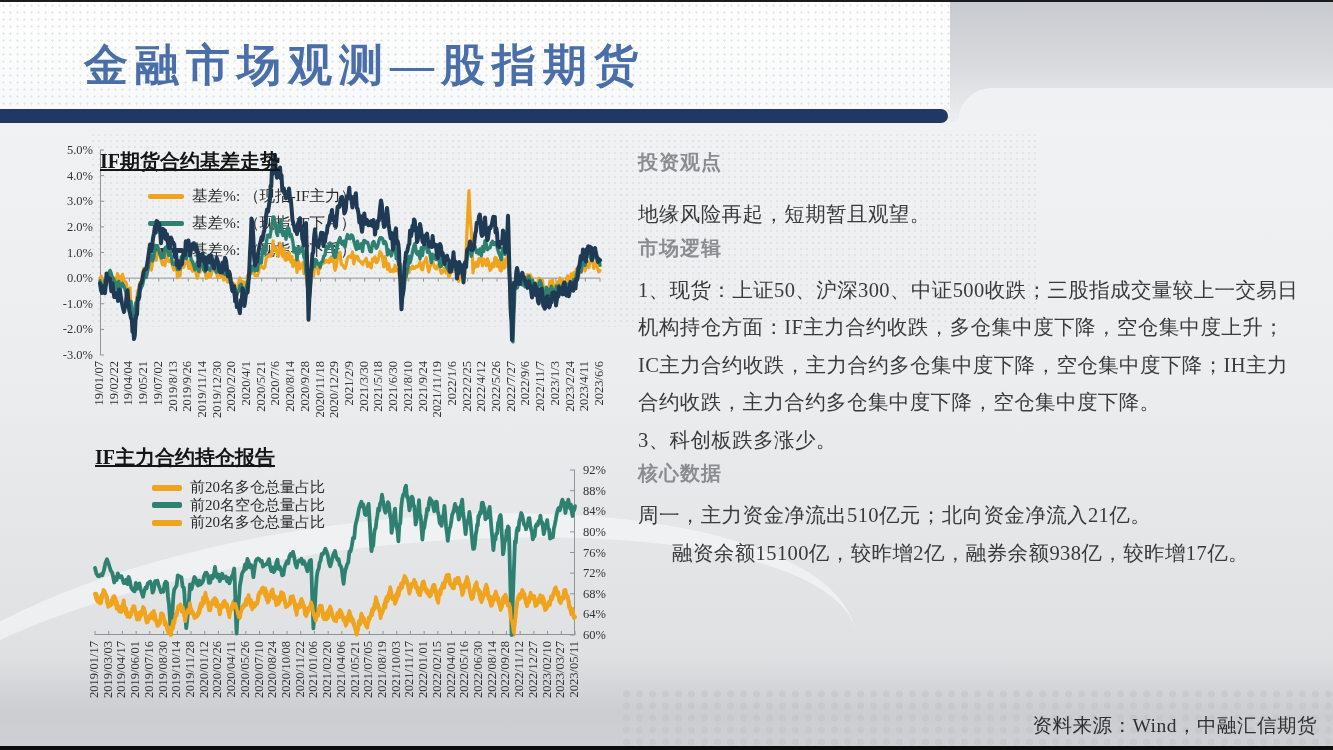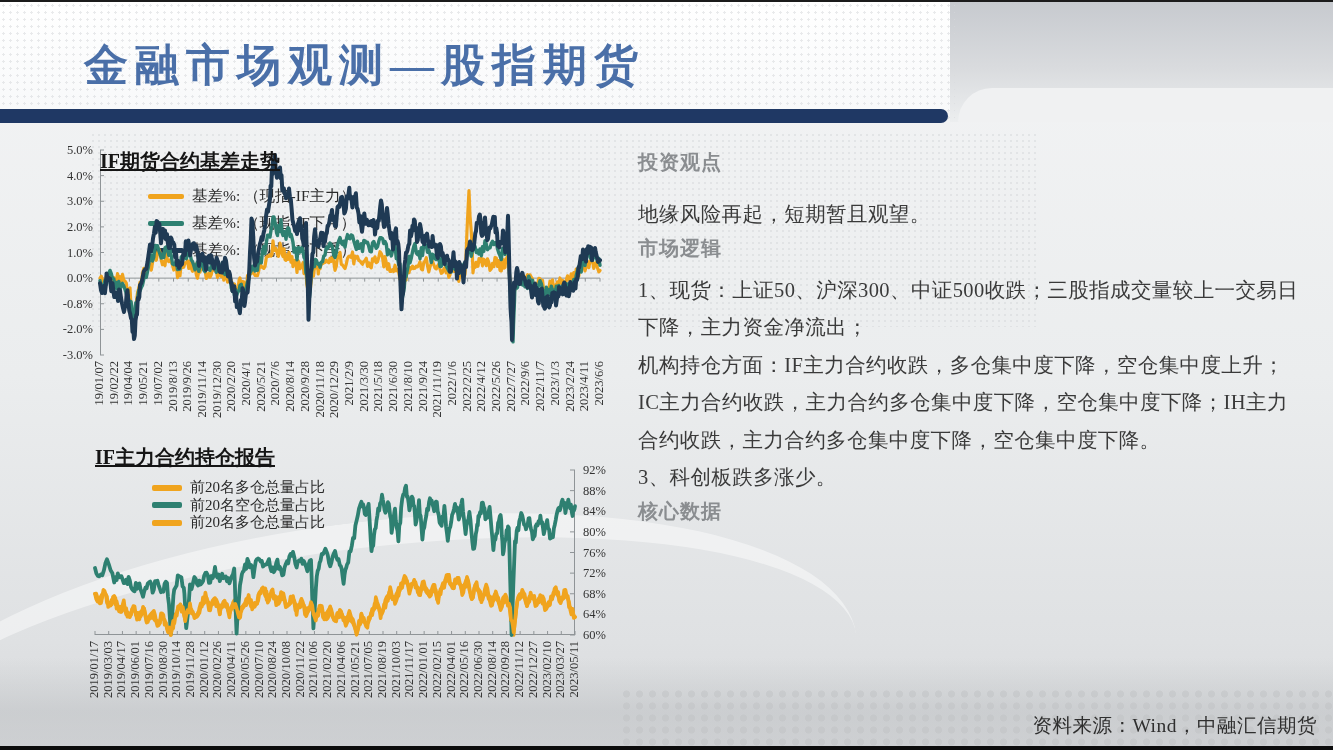--- a/index.html
+++ b/index.html
@@ -83,21 +83,21 @@
           <span class="lg-label" style="font-size: 15.5px;">基差%: （现指-IF下季）</span>
         </div>
       </div>
     <div class="yaxis">
         <div class="ylab" style="top: 1px; left: 0px; width: 33px; text-align: right;">5.0%</div>
         <div class="ylab" style="top: 26.625px; left: 0px; width: 33px; text-align: right;">4.0%</div>
         <div class="ylab" style="top: 52.25px; left: 0px; width: 33px; text-align: right;">3.0%</div>
         <div class="ylab" style="top: 77.875px; left: 0px; width: 33px; text-align: right;">2.0%</div>
         <div class="ylab" style="top: 103.5px; left: 0px; width: 33px; text-align: right;">1.0%</div>
         <div class="ylab" style="top: 129.125px; left: 0px; width: 33px; text-align: right;">0.0%</div>
-        <div class="ylab" style="top: 154.75px; left: 0px; width: 33px; text-align: right;">-0.8%</div>
+        <div class="ylab" style="top: 154.75px; left: 0px; width: 33px; text-align: right;">-1.0%</div>
         <div class="ylab" style="top: 180.375px; left: 0px; width: 33px; text-align: right;">-2.0%</div>
         <div class="ylab" style="top: 206px; left: 0px; width: 33px; text-align: right;">-3.0%</div>
       </div>
     <svg class="plot" viewBox="0 0 500 205" width="500" height="205" style="left: 40px; top: 8px;">
         <line x1="0.5" y1="0" x2="0.5" y2="205" stroke="#8f9497" stroke-width="1"></line>
         <line x1="0" y1="0" x2="4" y2="0" stroke="#8f9497" stroke-width="1"></line>
         <line x1="0" y1="25.625" x2="4" y2="25.625" stroke="#8f9497" stroke-width="1"></line>
         <line x1="0" y1="51.25" x2="4" y2="51.25" stroke="#8f9497" stroke-width="1"></line>
         <line x1="0" y1="76.875" x2="4" y2="76.875" stroke="#8f9497" stroke-width="1"></line>
         <line x1="0" y1="102.5" x2="4" y2="102.5" stroke="#8f9497" stroke-width="1"></line>
@@ -303,24 +303,27 @@
       </div>
   </section>
 
   <aside class="text-col">
     <h2>投资观点</h2>
     <div class="line mt-body">地缘风险再起，短期暂且观望。</div>
 
     <h2 class="mt-sec">市场逻辑</h2>
     <div class="mt-par">
       <div class="line">1、现货：上证50、沪深300、中证500收跌；三股指成交量较上一交易日</div>
-      <div class="line">下降，主力资金净流出；</div>
       <div class="line">机构持仓方面：IF主力合约收跌，多仓集中度下降，空仓集中度上升；</div>
       <div class="line">IC主力合约收跌，主力合约多仓集中度下降，空仓集中度下降；IH主力</div>
       <div class="line">合约收跌，主力合约多仓集中度下降，空仓集中度下降。</div>
       <div class="line">3、科创板跌多涨少。</div>
     </div>
 
     <h2 class="mt-core">核心数据</h2>
+    <div class="mt-par">
+      <div class="line">周一，主力资金净流出510亿元；北向资金净流入21亿。</div>
+      <div class="line indent">融资余额15100亿，较昨增2亿，融券余额938亿，较昨增17亿。</div>
+    </div>
   </aside>
 
   <div class="source">资料来源：Wind，中融汇信期货</div>
 </div>
 
 </body></html>

